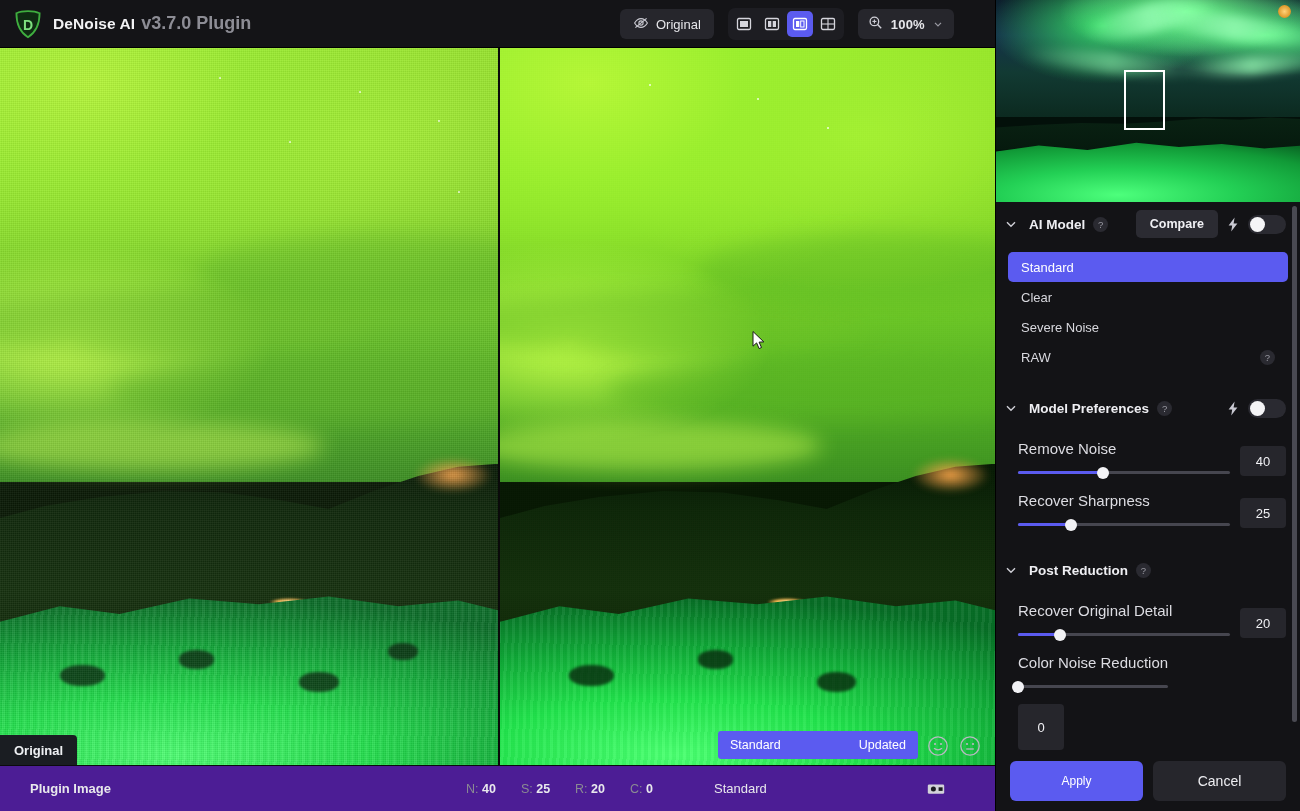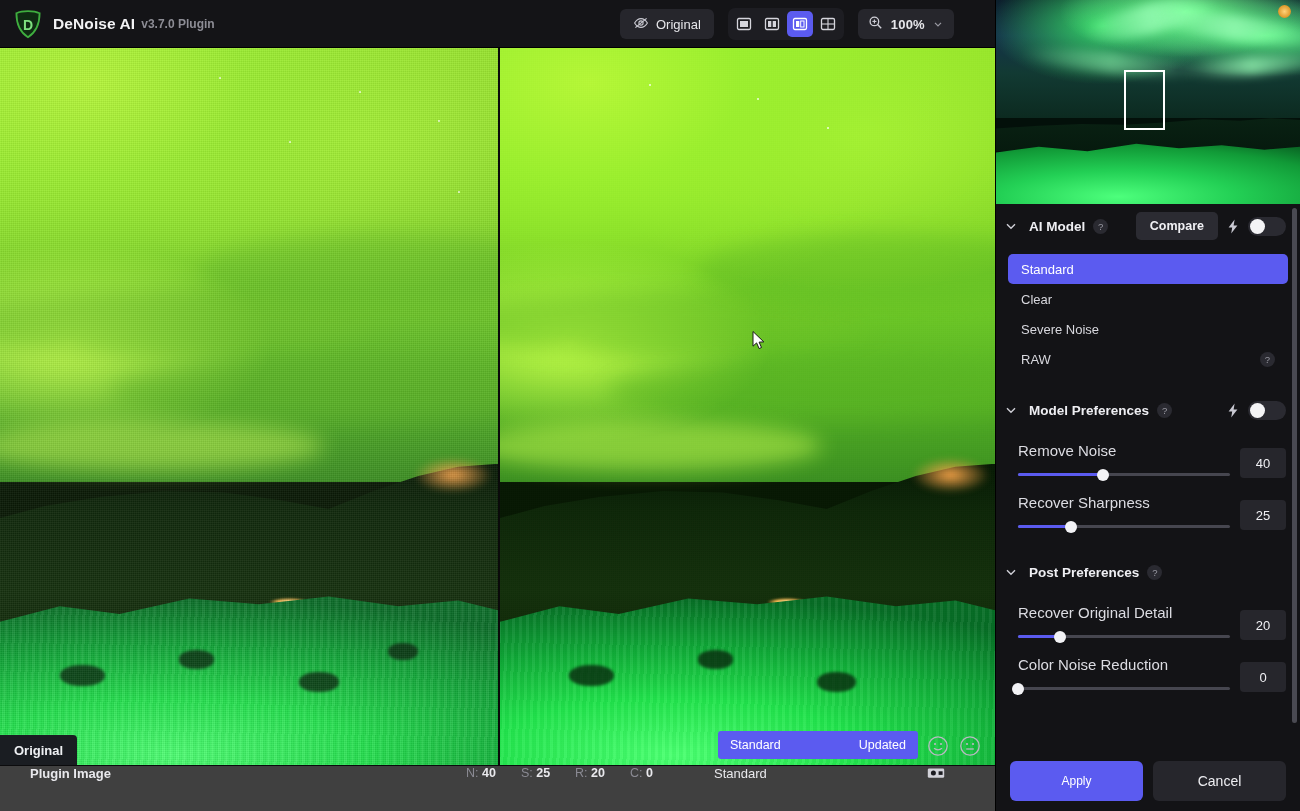--- a/index.html
+++ b/index.html
@@ -17,21 +17,21 @@
   
   .topbar {
     position: relative; height: 48px; flex: 0 0 48px;
     background: #141417; display: flex; align-items: center;
     border-bottom: 1px solid #000;
   }
   .brand { display: flex; align-items: center; padding-left: 13px; gap: 10px; }
   .logo { width: 30px; height: 30px; position: relative; }
   .logo svg { display: block; }
   .brand-name { font-size: 15.5px; font-weight: bold; color: #f2f2f4; letter-spacing: .1px; }
-  .brand-ver { font-size: 12px; font-weight: bold; color: #8d8d95; margin-left: -4px; }
+  .brand-ver { font-size: 18px; font-weight: bold; color: #8d8d95; margin-left: -4px; }
 
   .tb-center { position: absolute; left: 620px; top: 0; height: 48px; display: flex; align-items: center; gap: 14px; }
 
   .pill {
     height: 30px; background: #26262c; border-radius: 6px;
     display: flex; align-items: center; gap: 7px; padding: 0 13px;
     color: #e6e6ea; font-size: 13px; cursor: default;
   }
   .pill .lbl { line-height: 1; }
 
@@ -124,22 +124,22 @@
     background: #5b5bf0; border-radius: 3px; display: flex; align-items: center;
     justify-content: space-between; padding: 0 12px; color: #fff; font-size: 12.5px;
   }
   .facebtns { position: absolute; right: 12px; bottom: 6px; display: flex; gap: 6px; }
   .facebtn { width: 26px; height: 26px; border-radius: 50%; display: flex; align-items: center; justify-content: center; cursor: pointer; }
 
   .cursor { position: absolute; left: 752px; top: 283px; width: 14px; height: 20px; pointer-events: none; z-index: 20; }
 
   
   .statusbar {
-    position: relative; height: 46px; flex: 0 0 46px; background: #404040;
-    display: flex; border-top: 1px solid #0b0b0d;
+    position: relative; height: 46px; flex: 0 0 46px; background: #4c1d95;
+    display: flex; align-items: center; border-top: 1px solid #0b0b0d;
   }
   .st-name { font-size: 13px; font-weight: bold; color: #e8e8ec; padding-left: 30px; }
   .st-params { position: absolute; left: 466px; display: flex; align-items: center; gap: 25px; }
   .st-kv { font-size: 12.5px; color: #e9e9ed; white-space: nowrap; }
   .st-kv .k { color: #8a8a93; font-weight: normal; }
   .st-kv .v { font-weight: bold; }
   .st-model { position: absolute; left: 714px; font-size: 13px; color: #e8e8ec; }
   .st-icon { position: absolute; right: 50px; display: flex; align-items: center; cursor: pointer; }
 
   
@@ -518,37 +518,37 @@
         </div>
         <div class="valbox">25</div>
       </div>
 
       <div class="sect-head" style="margin-top:20px;">
         <span class="chev">
           <svg width="14" height="14" viewBox="0 0 14 14">
               <polyline points="3,5.2 7,9.2 11,5.2" fill="none" stroke="#cfcfd6" stroke-width="1.4"></polyline>
             </svg>
         </span>
-        <span class="sect-title">Post Preferences</span>
+        <span class="sect-title">Post Reduction</span>
         <span class="qmark">?</span>
         <span class="spacer"></span>
       </div>
 
       <div class="slider-row">
         <div class="slider-col">
           <div class="slider-label">Recover Original Detail</div>
           <div class="track">
             <div class="fill" style="width:20%"></div>
             <div class="knob2" style="left:20%"></div>
           </div>
         </div>
         <div class="valbox">20</div>
       </div>
 
-      <div class="slider-row" style="padding-top:16px;">
+      <div class="slider-row" style="padding-top:16px;flex-direction:column;">
         <div class="slider-col">
           <div class="slider-label">Color Noise Reduction</div>
           <div class="track">
             <div class="fill" style="width:0%"></div>
             <div class="knob2" style="left:0%"></div>
           </div>
         </div>
         <div class="valbox">0</div>
       </div>
 

